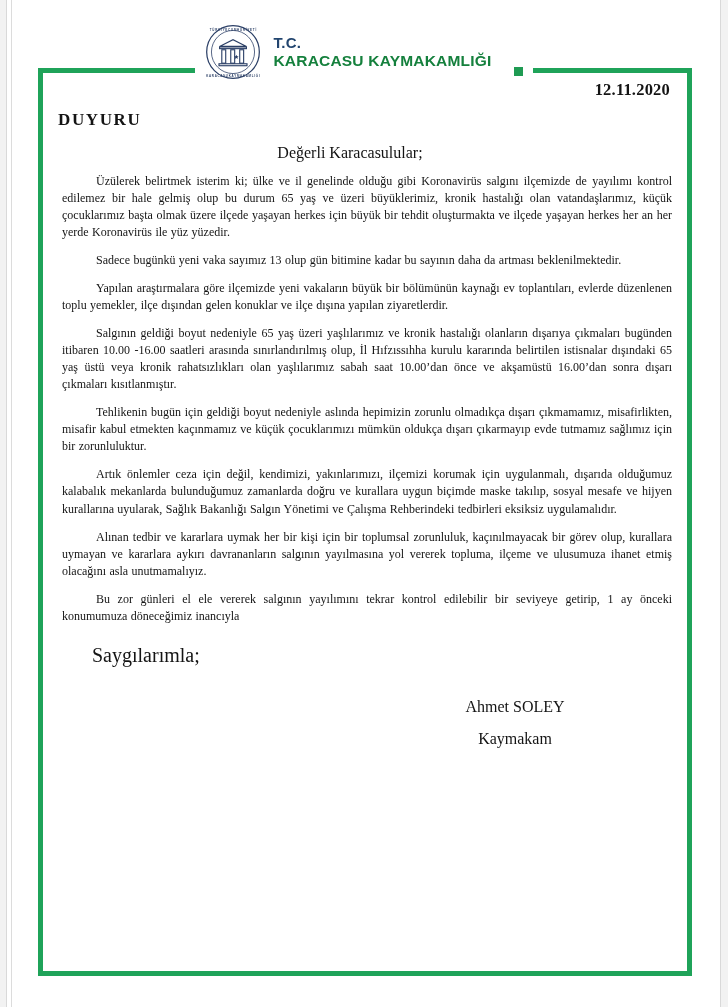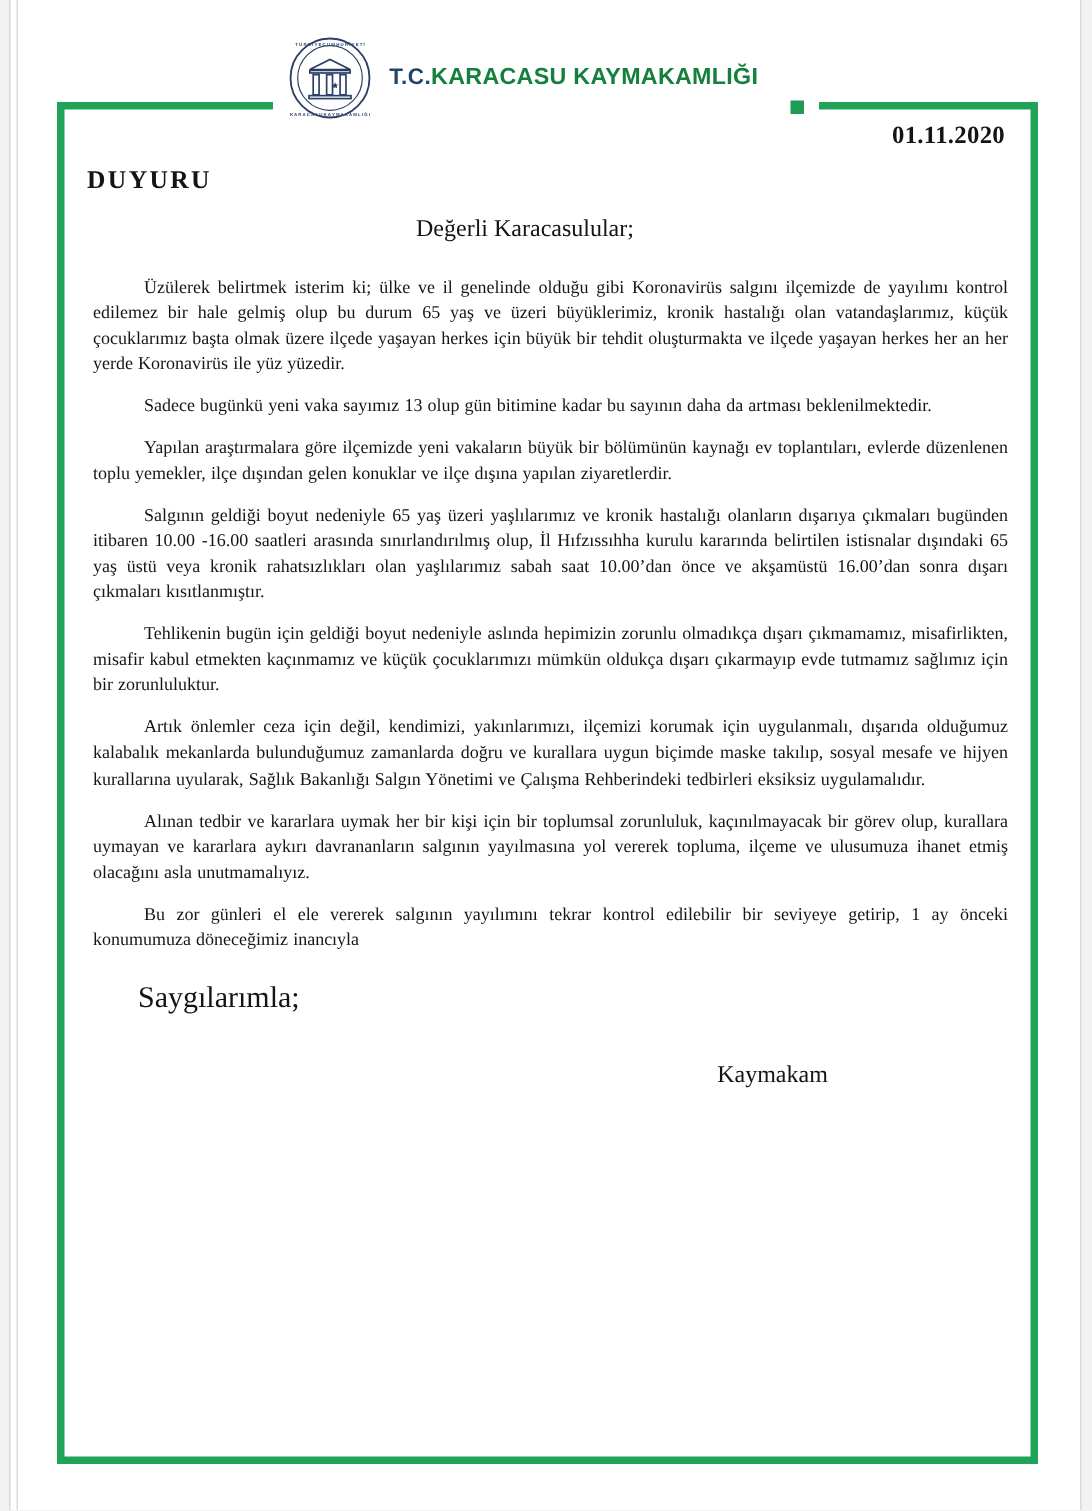--- a/index.html
+++ b/index.html
@@ -46,20 +46,21 @@
     background: #ffffff;
     padding: 2px 10px;
   }
   .emblem {
     width: 56px;
     height: 56px;
     flex: 0 0 56px;
   }
   .org-text {
     display: flex;
+    flex-direction: column;
     justify-content: flex-end;
     line-height: 1.18;
   }
   .org-tc {
     font-family: "Liberation Sans", sans-serif;
     font-weight: bold;
     font-size: 15px;
     color: #22456f;
     letter-spacing: 0.3px;
   }
@@ -111,21 +112,21 @@
   .title {
     font-size: 17px;
     font-weight: bold;
     letter-spacing: 1.6px;
     margin: 0 0 14px 0;
     padding-right: 38px;
   }
   .salutation {
     text-align: center;
     font-size: 16px;
-    margin: 0 0 21px 0;
+    margin: 0 0 11px 0;
     padding-right: 30px;
   }
   p.body-par {
     font-size: 12px;
     line-height: 1.42;
     text-align: justify;
     text-justify: inter-word;
     margin: 0 0 11px 4px;
     text-indent: 34px;
     word-spacing: 0.4px;
@@ -186,35 +187,36 @@
       <span class="org-text">
         <span class="org-tc">T.C.</span>
         <span class="org-name">KARACASU KAYMAKAMLIĞI</span>
       </span>
       <span class="green-dash"></span>
     </div>
   </div>
 
   <div class="doc">
 
-    <div class="date-line">01.11.2020</div>
+    <div class="date-line">12.11.2020</div>
 
     <div class="title">DUYURU</div>
 
     <div class="salutation">Değerli Karacasulular;</div>
 
     <p class="body-par">Üzülerek  belirtmek isterim ki; ülke ve il genelinde olduğu gibi Koronavirüs salgını ilçemizde de yayılımı kontrol edilemez bir hale gelmiş olup bu durum 65 yaş ve üzeri büyüklerimiz, kronik hastalığı olan vatandaşlarımız,  küçük çocuklarımız başta olmak üzere ilçede yaşayan herkes için büyük bir tehdit oluşturmakta ve ilçede yaşayan herkes her an her yerde Koronavirüs ile yüz yüzedir.</p>
     <p class="body-par">Sadece bugünkü yeni vaka sayımız 13 olup gün bitimine kadar bu sayının daha da artması beklenilmektedir.</p>
     <p class="body-par">Yapılan araştırmalara göre ilçemizde yeni vakaların  büyük bir bölümünün kaynağı ev toplantıları, evlerde düzenlenen  toplu yemekler, ilçe dışından gelen konuklar ve ilçe dışına yapılan ziyaretlerdir.</p>
     <p class="body-par">Salgının  geldiği  boyut nedeniyle 65 yaş üzeri yaşlılarımız ve kronik hastalığı olanların dışarıya çıkmaları bugünden itibaren 10.00 -16.00 saatleri arasında sınırlandırılmış olup, İl Hıfzıssıhha kurulu kararında belirtilen istisnalar dışındaki 65 yaş üstü veya kronik rahatsızlıkları olan yaşlılarımız sabah saat 10.00’dan önce ve akşamüstü 16.00’dan sonra dışarı çıkmaları kısıtlanmıştır.</p>
     <p class="body-par">Tehlikenin bugün için geldiği boyut nedeniyle aslında hepimizin zorunlu olmadıkça dışarı çıkmamamız, misafirlikten,  misafir kabul etmekten kaçınmamız ve küçük çocuklarımızı mümkün oldukça dışarı çıkarmayıp evde tutmamız sağlımız için bir zorunluluktur.</p>
     <p class="body-par">Artık önlemler ceza için değil, kendimizi, yakınlarımızı, ilçemizi korumak için uygulanmalı, dışarıda olduğumuz kalabalık mekanlarda bulunduğumuz zamanlarda doğru ve kurallara uygun biçimde maske takılıp,  sosyal mesafe ve hijyen kurallarına uyularak, Sağlık Bakanlığı Salgın Yönetimi ve Çalışma Rehberindeki tedbirleri eksiksiz uygulamalıdır.</p>
     <p class="body-par">Alınan tedbir ve kararlara uymak her bir kişi için  bir toplumsal zorunluluk, kaçınılmayacak bir görev olup, kurallara uymayan ve kararlara aykırı davrananların salgının yayılmasına yol vererek topluma, ilçeme ve ulusumuza ihanet etmiş olacağını asla unutmamalıyız.</p>
     <p class="body-par">Bu zor günleri el ele vererek salgının yayılımını tekrar kontrol edilebilir bir seviyeye getirip, 1 ay önceki konumumuza  döneceğimiz inancıyla</p>
 
     <div class="closing">Saygılarımla;</div>
 
     <div class="sign-block">
+      <span class="sign-name">Ahmet SOLEY</span>
       <span class="sign-title">Kaymakam</span>
     </div>
 
   </div>
 </div>
 
 </body></html>

